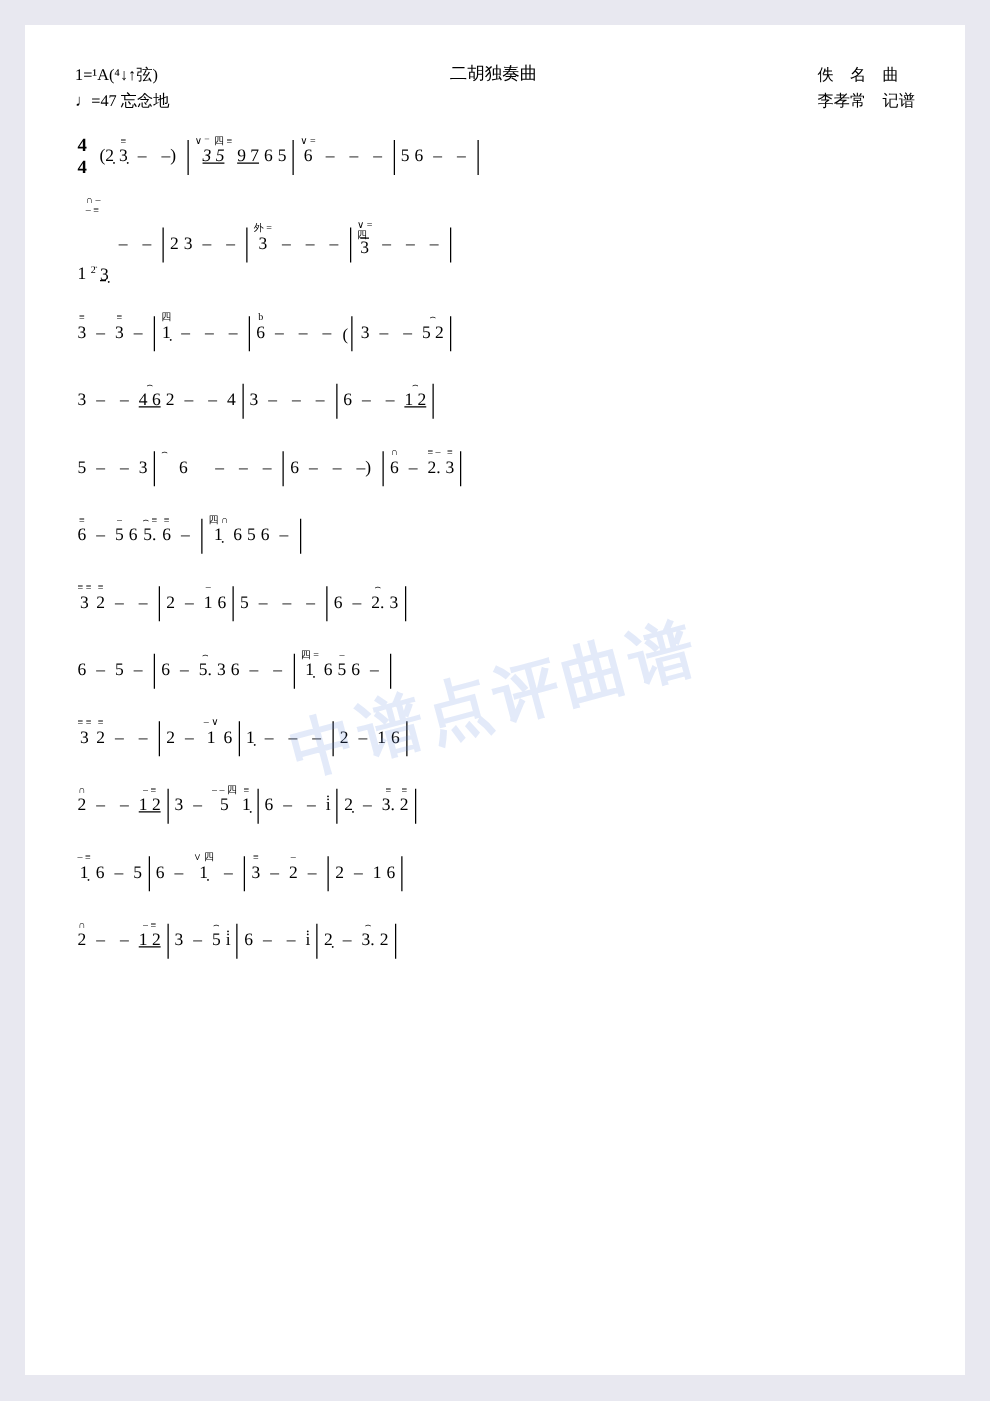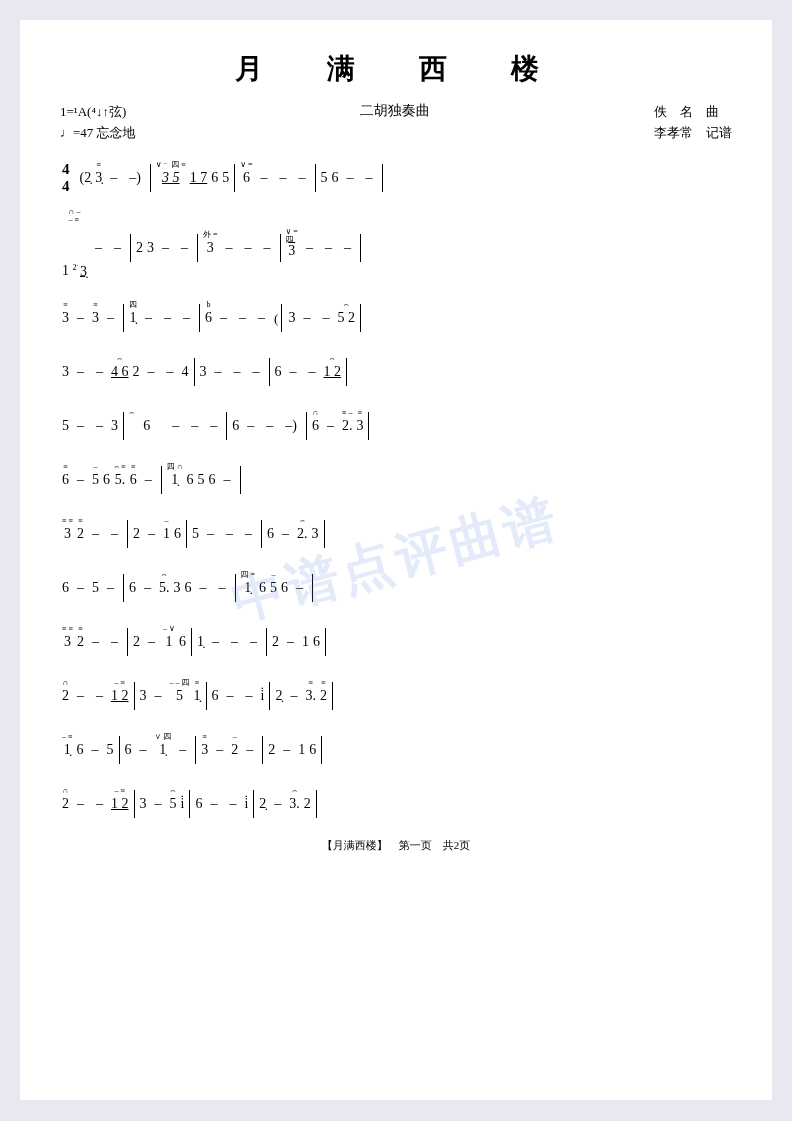--- a/index.html
+++ b/index.html
@@ -97,21 +97,20 @@
 
     .dash { padding: 0 6px; font-size: 14px; align-self: center; }
   </style>
 </head>
 <body>
 
 <div class="page">
 
   <div class="watermark">中谱点评曲谱</div>
 
-  <div class="title">月　满　西　楼</div>
 
   <div class="meta-row">
     <div class="meta-left">
       <div>1=¹A(⁴↓↑弦)</div>
       <div>♩=47 忘念地</div>
     </div>
     <div class="meta-center">二胡独奏曲</div>
     <div class="meta-right">
       <div>佚　名　曲</div>
       <div>李孝常　记谱</div>
@@ -145,21 +144,21 @@
         <div class="top" style="font-size:8px;position:relative;">
           <span style="position:relative;top:0;">∨</span>
           <span style="font-size:7px;position:relative;top:-2px;">–</span>
           <span style="font-size:8px;margin-left:2px;">四 ≡</span>
         </div>
         <div class="mid" style="text-decoration:underline;font-style:italic;">3 5</div>
         <div class="bot"></div>
       </div>
       <div class="cell">
         <div class="top"></div>
-        <div class="mid" style="text-decoration:underline;">1 7</div>
+        <div class="mid" style="text-decoration:underline;">9 7</div>
         <div class="bot"></div>
       </div>
       <div class="cell">
         <div class="top"></div>
         <div class="mid">6</div>
         <div class="bot"></div>
       </div>
       <div class="cell">
         <div class="top"></div>
         <div class="mid">5</div>
@@ -804,14 +803,13 @@
       <div class="cell">
         <div class="top"></div>
         <div class="mid">2</div>
         <div class="bot"></div>
       </div>
       <div class="vbar"></div>
     </div>
 
   </div>
 
-  <div class="footer">【月满西楼】　第一页　共2页</div>
 </div>
 
 </body></html>

